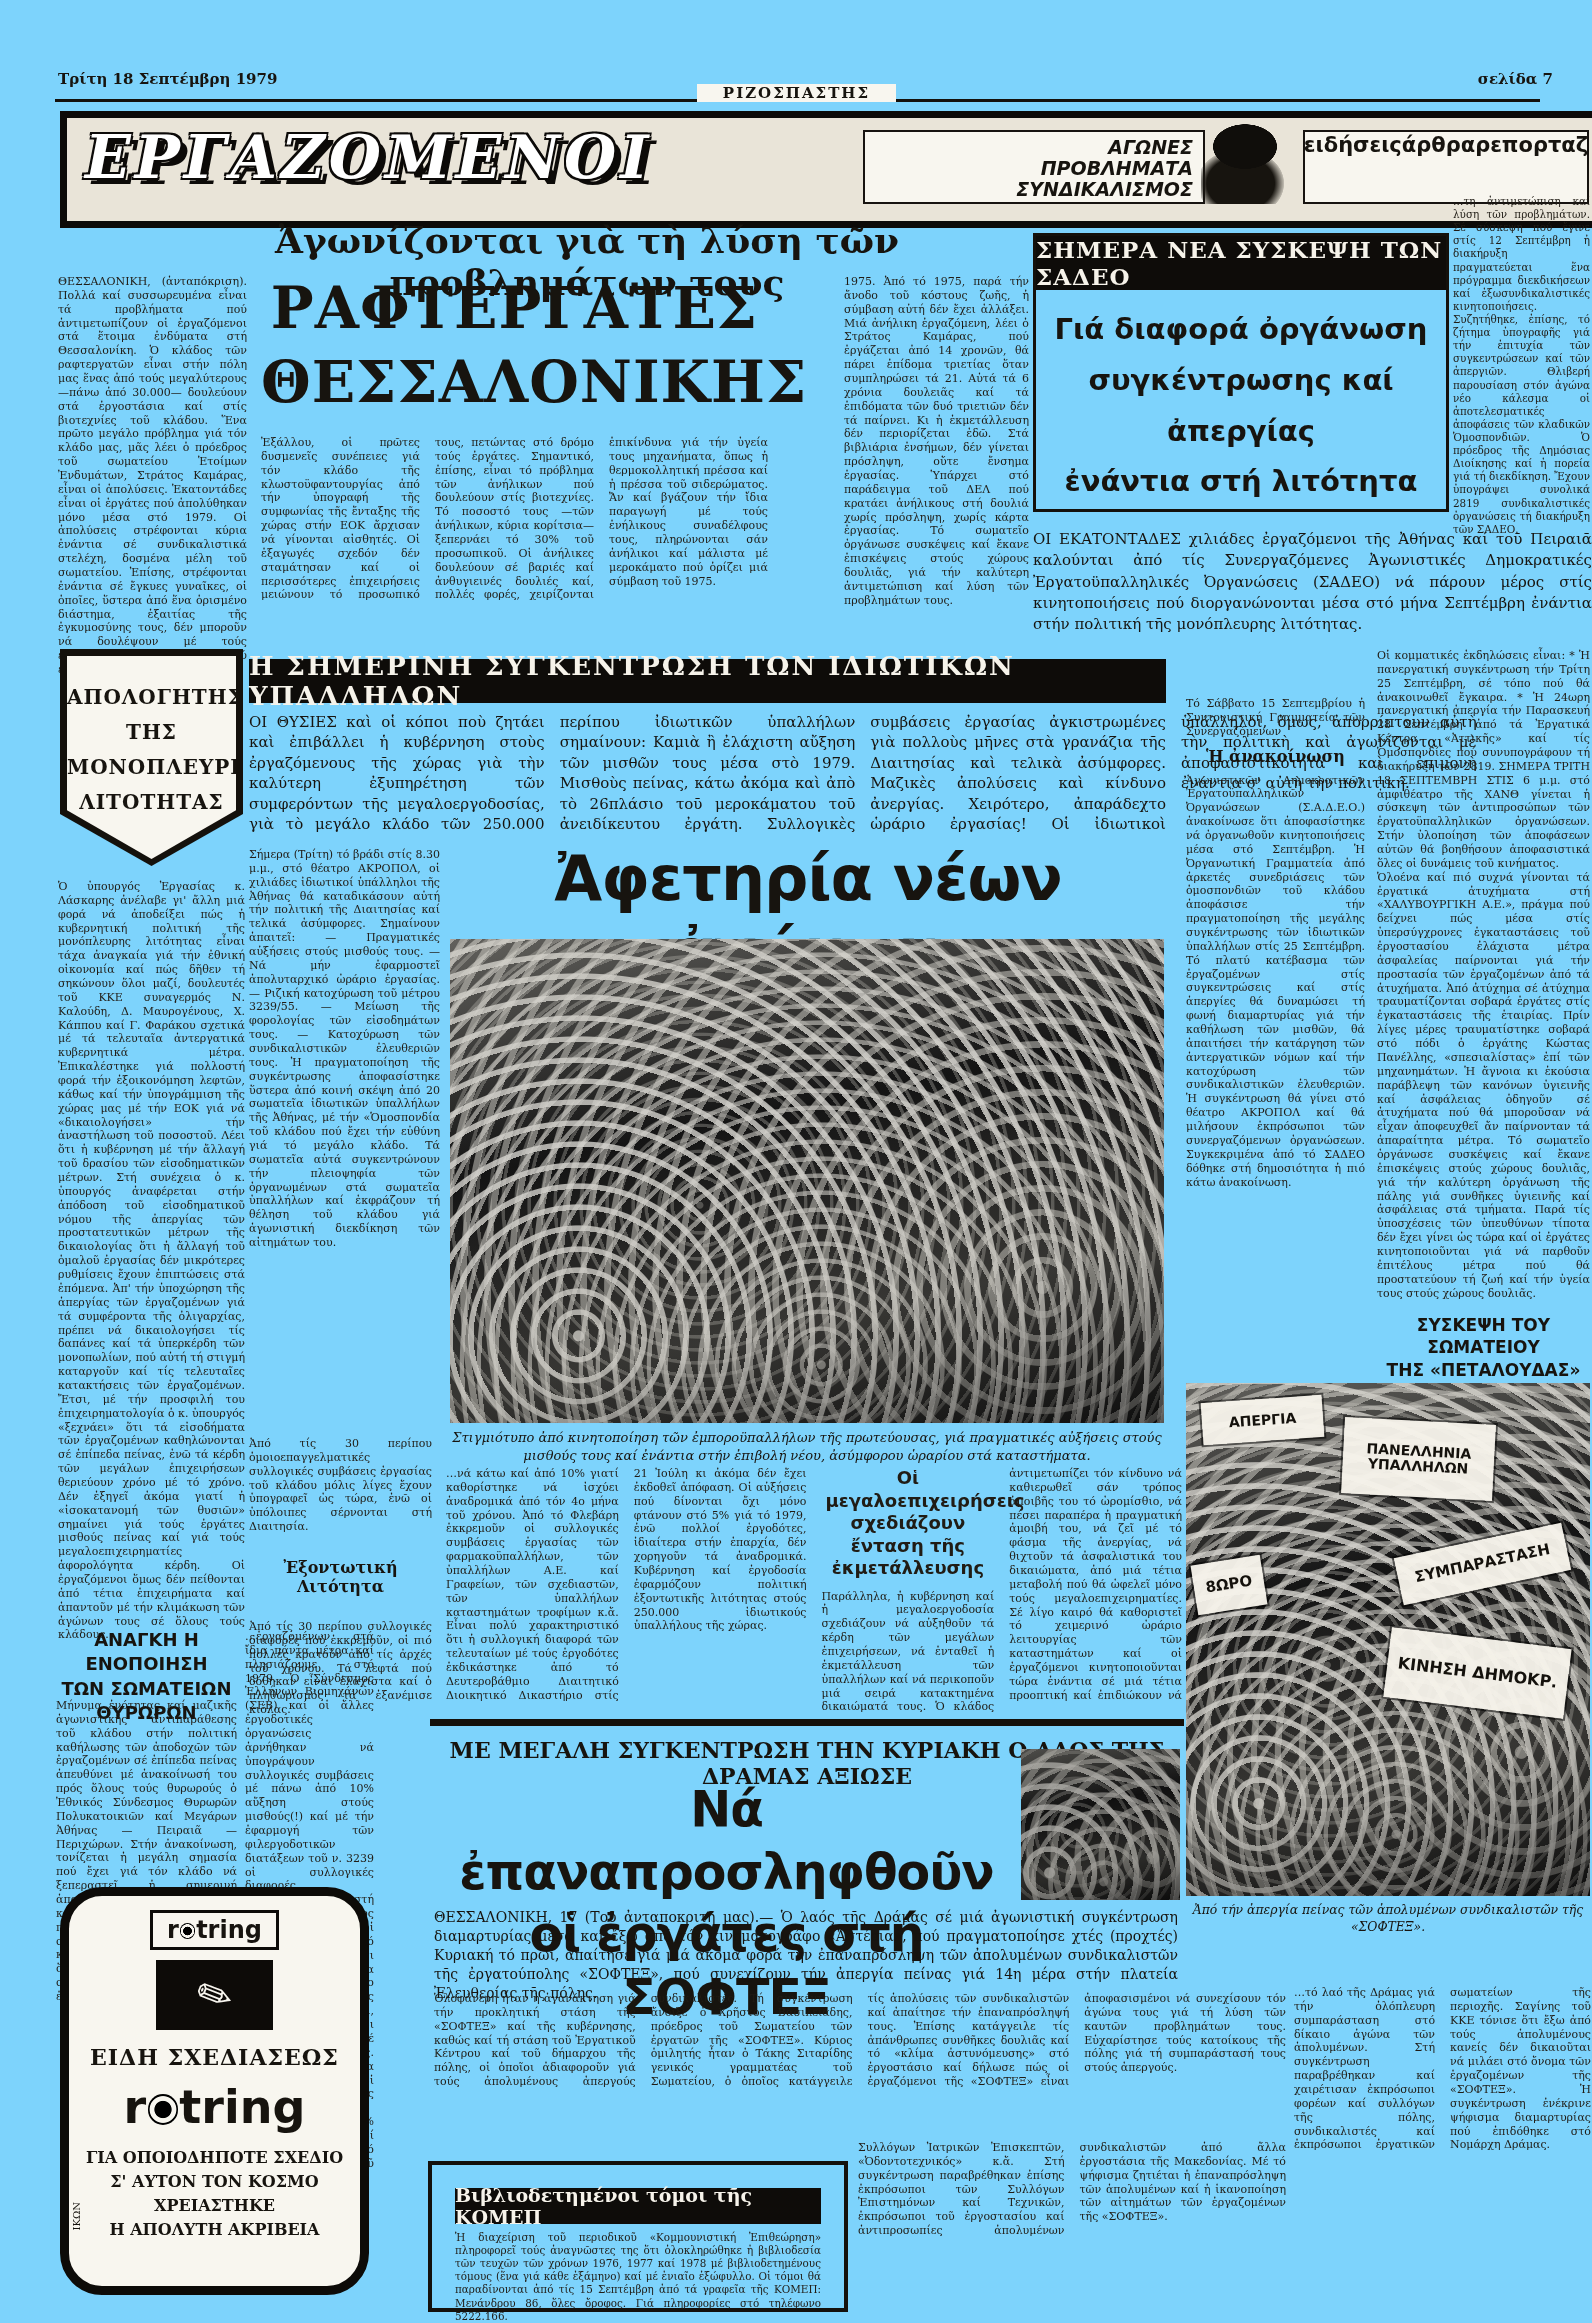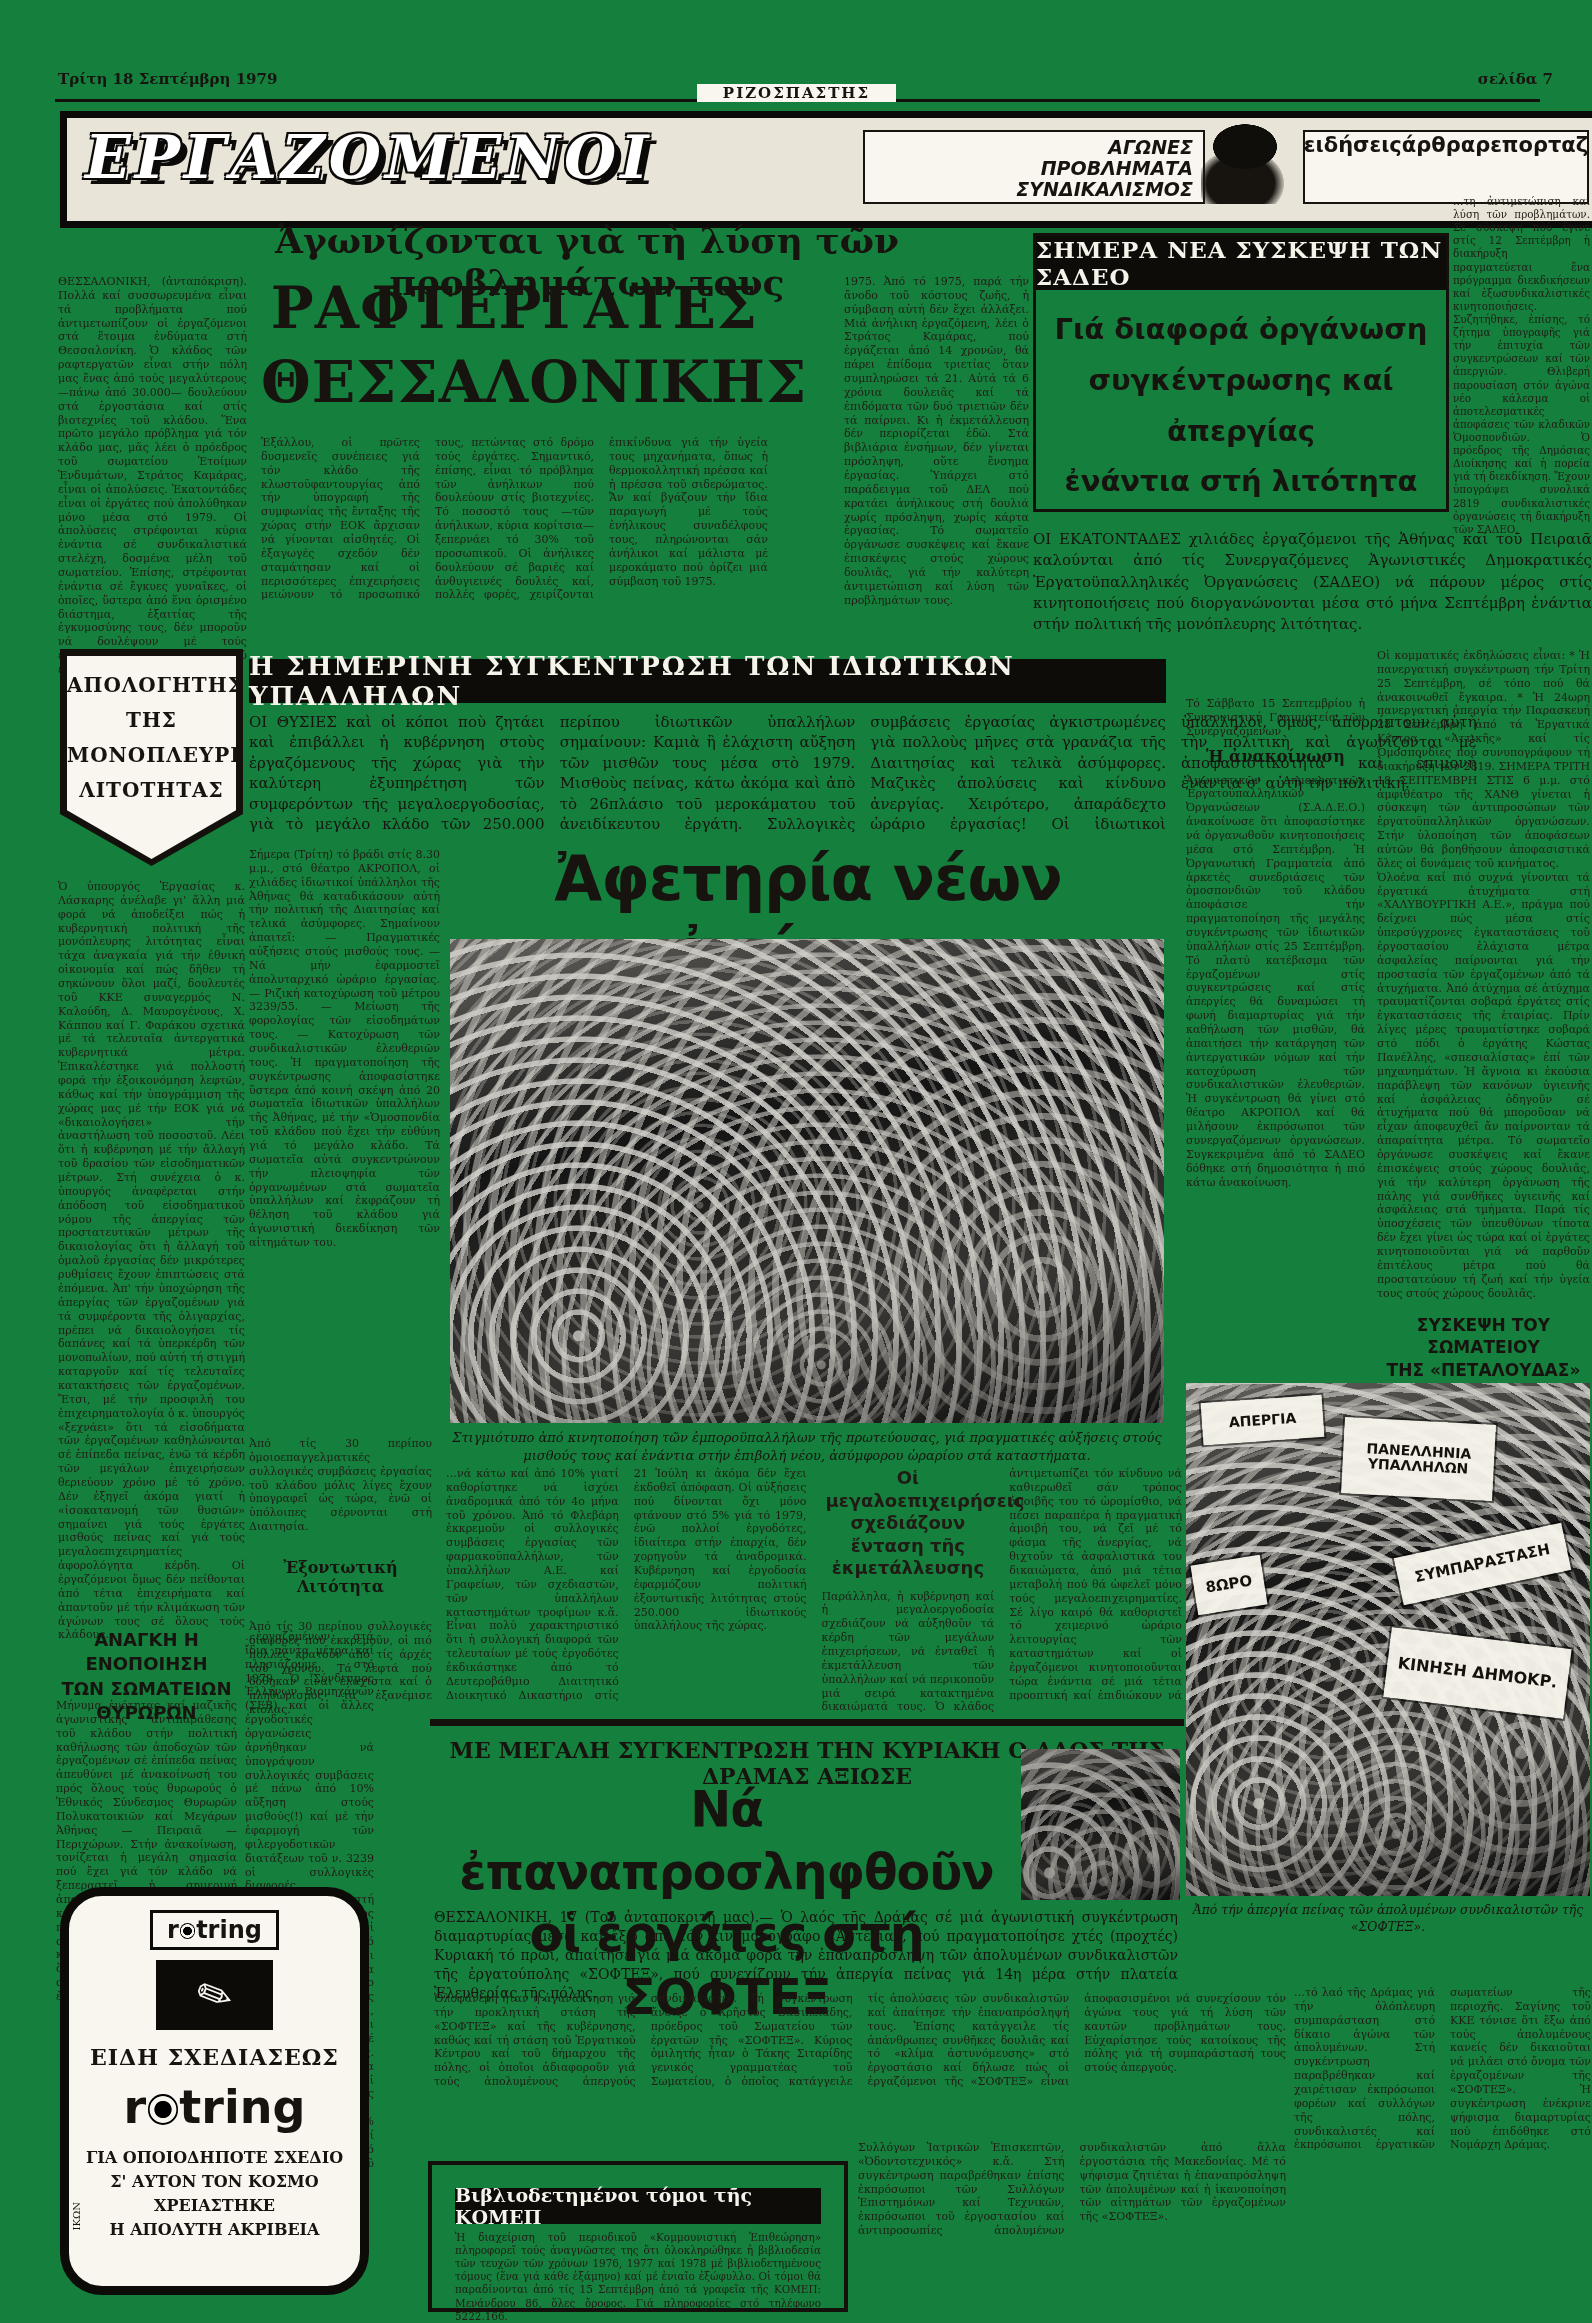--- a/index.html
+++ b/index.html
@@ -1,16 +1,16 @@
 <!DOCTYPE html>
 <html><head>
 <meta charset="utf-8">
 <style>
   html,body{margin:0;padding:0;background:#d8d5cc;}
-  #pg{position:relative;width:1592px;height:2323px;background:#15803d;overflow:hidden;
+  #pg{position:relative;width:1592px;height:2323px;background:#7dd3fc;overflow:hidden;
       color:#17140f;font-family:"DejaVu Serif",serif;}
   .abs{position:absolute;}
   .jt{font-family:"DejaVu Serif",serif;font-size:11px;line-height:1.26;text-align:justify;color:#201c15;}
   .jt10{font-size:10.4px;}
   .serifhead{font-family:"DejaVu Serif",serif;font-weight:bold;}
   .sanshead{font-family:"DejaVu Sans",sans-serif;font-weight:bold;}
   .ctr{text-align:center;}
   .bar{background:#0e0c09;color:#f6f3ea;display:flex;align-items:center;justify-content:center;}
   .ph{background-color:#141414;
       background-image:
@@ -76,21 +76,21 @@
       <div>Γιά διαφορά ὀργάνωση</div>
       <div>συγκέντρωσης καί ἀπεργίας</div>
       <div>ἐνάντια στή λιτότητα</div>
     </div>
   </div>
   <div class="abs jt jt10" style="left:1453px;top:195px;width:137px;height:428px;">…τη ἀντιμετώπιση καί λύση τῶν προβλημάτων. Σέ σύσκεψη πού ἔγινε στίς 12 Σεπτέμβρη ἡ διακήρυξη πραγματεύεται ἕνα πρόγραμμα διεκδικήσεων καί ἐξωσυνδικαλιστικές κινητοποιήσεις. Συζητήθηκε, ἐπίσης, τό ζήτημα ὑπογραφῆς γιά τήν ἐπιτυχία τῶν συγκεντρώσεων καί τῶν ἀπεργιῶν. Θλιβερή παρουσίαση στόν ἀγώνα νέο κάλεσμα οἱ ἀποτελεσματικές ἀποφάσεις τῶν κλαδικῶν Ὁμοσπονδιῶν. Ὁ πρόεδρος τῆς Δημόσιας Διοίκησης καί ἡ πορεία γιά τή διεκδίκηση. Ἔχουν ὑπογράψει συνολικά 2819 συνδικαλιστικές ὀργανώσεις τή διακήρυξη τῶν ΣΑΔΕΟ.</div>
   <div class="abs" style="left:1033px;top:529px;width:559px;height:129px;font-size:15px;line-height:1.42;text-align:justify;">ΟΙ ΕΚΑΤΟΝΤΑΔΕΣ χιλιάδες ἐργαζόμενοι τῆς Ἀθήνας καί τοῦ Πειραιᾶ καλούνται ἀπό τίς Συνεργαζόμενες Ἀγωνιστικές Δημοκρατικές Ἐργατοϋπαλληλικές Ὀργανώσεις (ΣΑΔΕΟ) νά πάρουν μέρος στίς κινητοποιήσεις πού διοργανώνονται μέσα στό μήνα Σεπτέμβρη ἐνάντια στήν πολιτική τῆς μονόπλευρης λιτότητας.</div>
 
   <div class="abs shield" style="left:60px;top:649px;width:183px;height:217px;background:#14110c;">
     <div class="abs shield" style="left:7px;top:7px;width:169px;height:203px;background:#f8f6ef;">
-      <div class="serifhead ctr" style="padding-top:12px;font-size:20px;line-height:1.75;letter-spacing:1px;">
+      <div class="serifhead ctr" style="padding-top:24px;font-size:20px;line-height:1.75;letter-spacing:1px;">
         <div>ΑΠΟΛΟΓΗΤΗΣ</div>
         <div>ΤΗΣ</div>
         <div>ΜΟΝΟΠΛΕΥΡΗΣ</div>
         <div>ΛΙΤΟΤΗΤΑΣ</div>
       </div>
     </div>
   </div>
   <div class="abs jt" style="left:58px;top:880px;width:187px;height:995px;">Ὁ ὑπουργός Ἐργασίας κ. Λάσκαρης ἀνέλαβε γι' ἄλλη μιά φορά νά ἀποδείξει πώς ἡ κυβερνητική πολιτική τῆς μονόπλευρης λιτότητας εἶναι τάχα ἀναγκαία γιά τήν ἐθνική οἰκονομία καί πώς δῆθεν τή σηκώνουν ὅλοι μαζί, δουλευτές τοῦ ΚΚΕ συναγερμός Ν. Καλούδη, Δ. Μαυρογένους, Χ. Κάππου καί Γ. Φαράκου σχετικά μέ τά τελευταῖα ἀντεργατικά κυβερνητικά μέτρα. Ἐπικαλέστηκε γιά πολλοστή φορά τήν ἐξοικονόμηση λεφτῶν, κάθως καί τήν ὑπογράμμιση τῆς χώρας μας μέ τήν ΕΟΚ γιά νά «δικαιολογήσει» τήν ἀναστήλωση τοῦ ποσοστοῦ. Λέει ὅτι ἡ κυβέρνηση μέ τήν ἄλλαγή τοῦ δρασίου τῶν εἰσοδηματικῶν μέτρων. Στή συνέχεια ὁ κ. ὑπουργός ἀναφέρεται στήν ἀπόδοση τοῦ εἰσοδηματικοῦ νόμου τῆς ἀπεργίας τῶν προστατευτικῶν μέτρων τῆς δικαιολογίας ὅτι ἡ ἄλλαγή τοῦ ὁμαλοῦ ἐργασίας δέν μικρότερες ρυθμίσεις ἔχουν ἐπιπτώσεις στά ἐπόμενα. Ἀπ' τήν ὑποχώρηση τῆς ἀπεργίας τῶν ἐργαζομένων γιά τά συμφέροντα τῆς ὀλιγαρχίας, πρέπει νά δικαιολογήσει τίς δαπάνες καί τά ὑπερκέρδη τῶν μονοπωλίων, πού αὐτή τή στιγμή καταργοῦν καί τίς τελευταῖες κατακτήσεις τῶν ἐργαζομένων. Ἔτσι, μέ τήν προσφιλή του ἐπιχειρηματολογία ὁ κ. ὑπουργός «ξεχνάει» ὅτι τά εἰσοδήματα τῶν ἐργαζομένων καθηλώνονται σέ ἐπίπεδα πείνας, ἐνῶ τά κέρδη τῶν μεγάλων ἐπιχειρήσεων θεριεύουν χρόνο μέ τό χρόνο. Δέν ἐξηγεῖ ἀκόμα γιατί ἡ «ἰσοκατανομή τῶν θυσιῶν» σημαίνει γιά τούς ἐργάτες μισθούς πείνας καί γιά τούς μεγαλοεπιχειρηματίες ἀφορολόγητα κέρδη. Οἱ ἐργαζόμενοι ὅμως δέν πείθονται ἀπό τέτια ἐπιχειρήματα καί ἀπαντοῦν μέ τήν κλιμάκωση τῶν ἀγώνων τους σέ ὅλους τούς κλάδους.</div>
 
   <div class="abs bar serifhead" style="left:249px;top:659px;width:917px;height:44px;font-size:26px;letter-spacing:2px;">Η ΣΗΜΕΡΙΝΗ ΣΥΓΚΕΝΤΡΩΣΗ ΤΩΝ ΙΔΙΩΤΙΚΩΝ ΥΠΑΛΛΗΛΩΝ</div>

